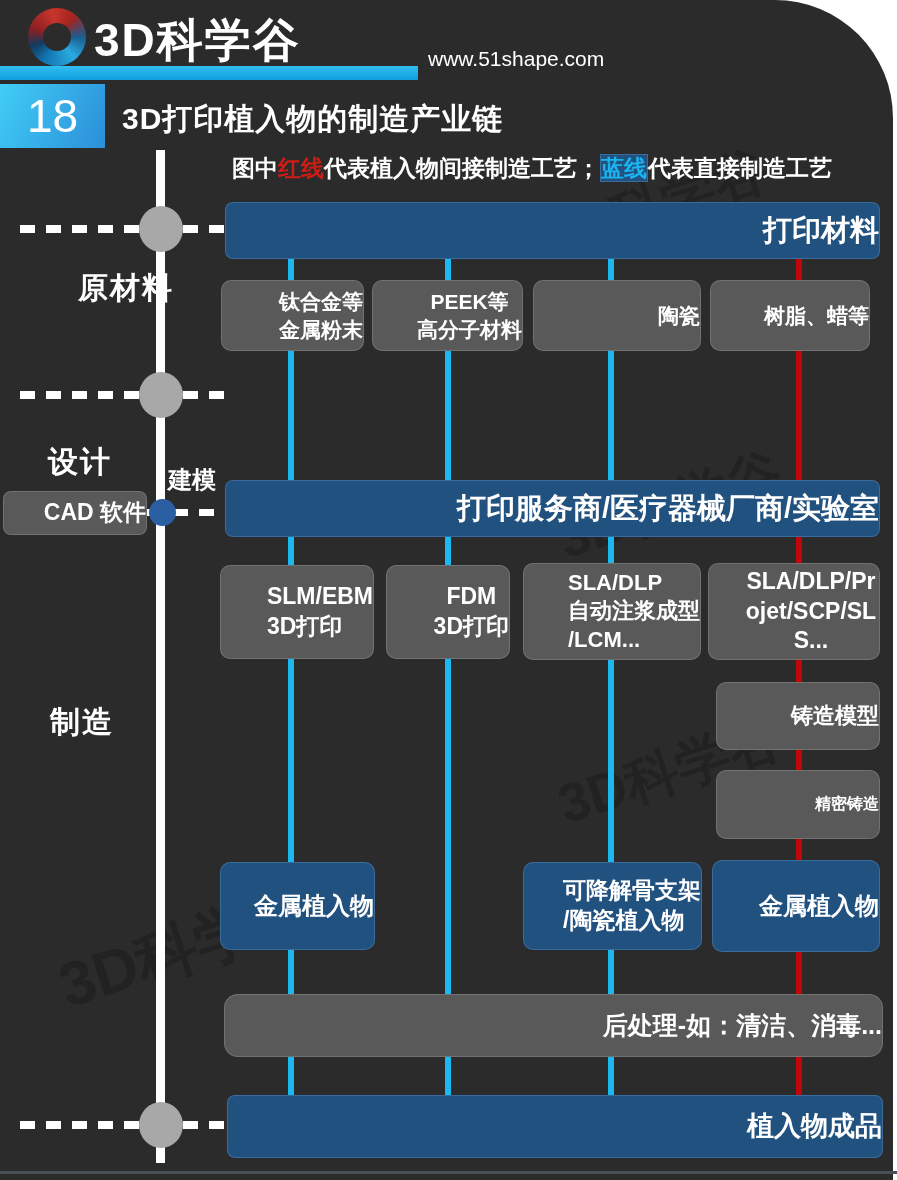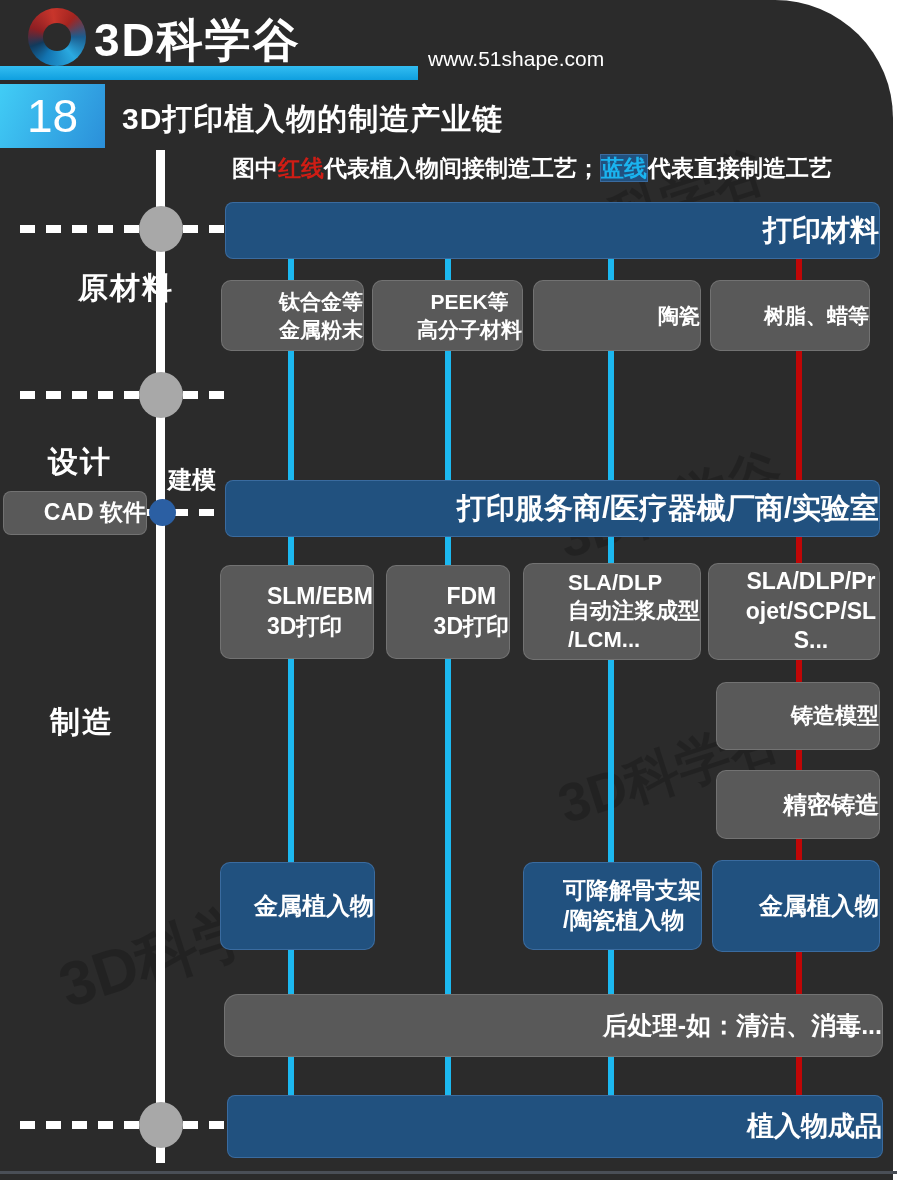--- a/index.html
+++ b/index.html
@@ -73,21 +73,21 @@
   .b-m3{left:533px;top:280px;width:166px;height:69px;font-size:21px;}
   .b-m4{left:710px;top:280px;width:158px;height:69px;font-size:21px;}
   .b-cad{left:3px;top:491px;width:142px;height:42px;font-size:23px;border-radius:8px;}
   .b-srv{left:225px;top:480px;width:653px;height:55px;font-size:29px;border-radius:8px;}
   .b-p1{left:220px;top:565px;width:152px;height:92px;font-size:23px;}
   .b-p2{left:386px;top:565px;width:122px;height:92px;font-size:23px;}
   .b-p3{left:523px;top:563px;width:176px;height:95px;font-size:22px;}
   .b-p4{left:708px;top:563px;width:170px;height:95px;font-size:23px;}
   .b-p4 span{white-space:normal;word-break:break-all;display:block;width:136px;}
   .b-cast1{left:716px;top:682px;width:162px;height:66px;font-size:22px;}
-  .b-cast2{left:716px;top:770px;width:162px;height:67px;font-size:24px;}
+  .b-cast2{left:716px;top:770px;width:162px;height:67px;font-size:16px;}
   .b-i1{left:220px;top:862px;width:153px;height:86px;font-size:24px;}
   .b-i2{left:388px;top:862px;width:120px;height:86px;font-size:24px;}
   .b-i3{left:523px;top:862px;width:177px;height:86px;font-size:23px;}
   .b-i4{left:712px;top:860px;width:166px;height:90px;font-size:24px;}
   .b-post{left:224px;top:994px;width:657px;height:61px;font-size:25px;border-radius:14px;}
   .b-final{left:227px;top:1095px;width:654px;height:61px;font-size:27px;border-radius:8px;}
 
   .bottom-strip{left:0;top:1171px;width:897px;height:3px;background:#4a4f57;}
 </style>
 </head>

